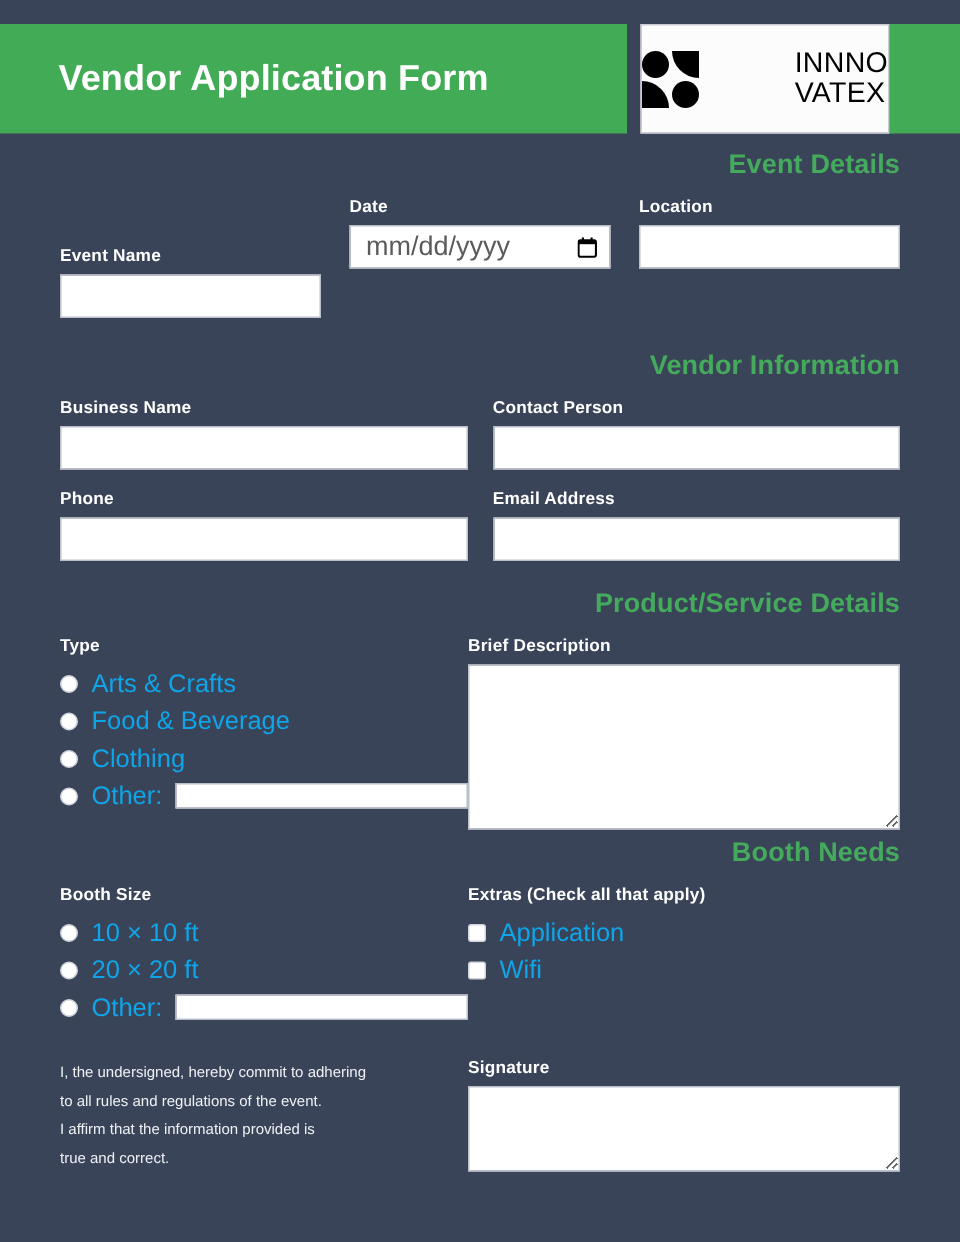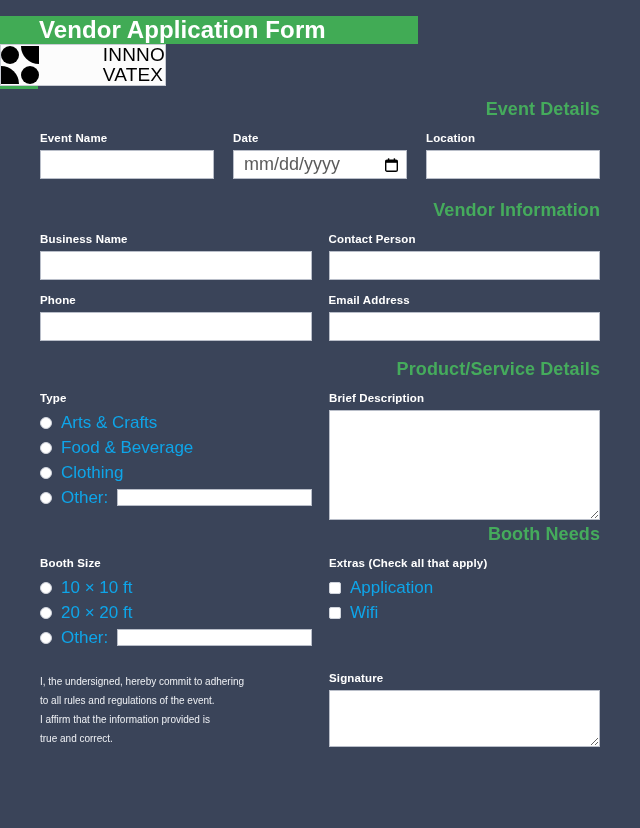--- a/index.html
+++ b/index.html
@@ -19,21 +19,20 @@
 
   
   .header {
     position: absolute;
     left: 0;
     top: 16px;
     width: 640px;
     height: 73px;
     display: flex;
     align-items: stretch;
-    flex-direction: column;
   }
   .header-bar {
     background: #41ab55;
     height: 73px;
     display: flex;
     align-items: center;
   }
   .header-bar-main {
     width: 418px;
     padding-left: 39px;
@@ -111,21 +110,21 @@
     width: 100%;
     display: block;
   }
 
   
   .row-event {
     display: flex;
     gap: 19px;
     margin-bottom: 21px;
   }
-  .col-eventname { width: 180px; }
+  .col-eventname { width: 180px; margin-top: 33px; }
   .col-date { width: 180px; }
   .col-location { width: 180px; }
 
   .date-box {
     background: #ffffff;
     border: 1px solid #b9bec9;
     height: 29px;
     display: flex;
     align-items: center;
     padding: 0 8px 0 10px;
@@ -148,21 +147,20 @@
   .row2 {
     display: flex;
     gap: 17px;
     margin-bottom: 14px;
   }
   .row2 > div { flex: 1 1 0; }
 
   
   .two-col {
     display: flex;
-    gap: 17px;
   }
   .two-col > .left { width: 272px; flex: 0 0 272px;}
   .two-col > .right { flex: 1 1 auto; }
 
   .opt-row {
     display: flex;
     align-items: center;
     height: 25px;
     gap: 9px;
   }

